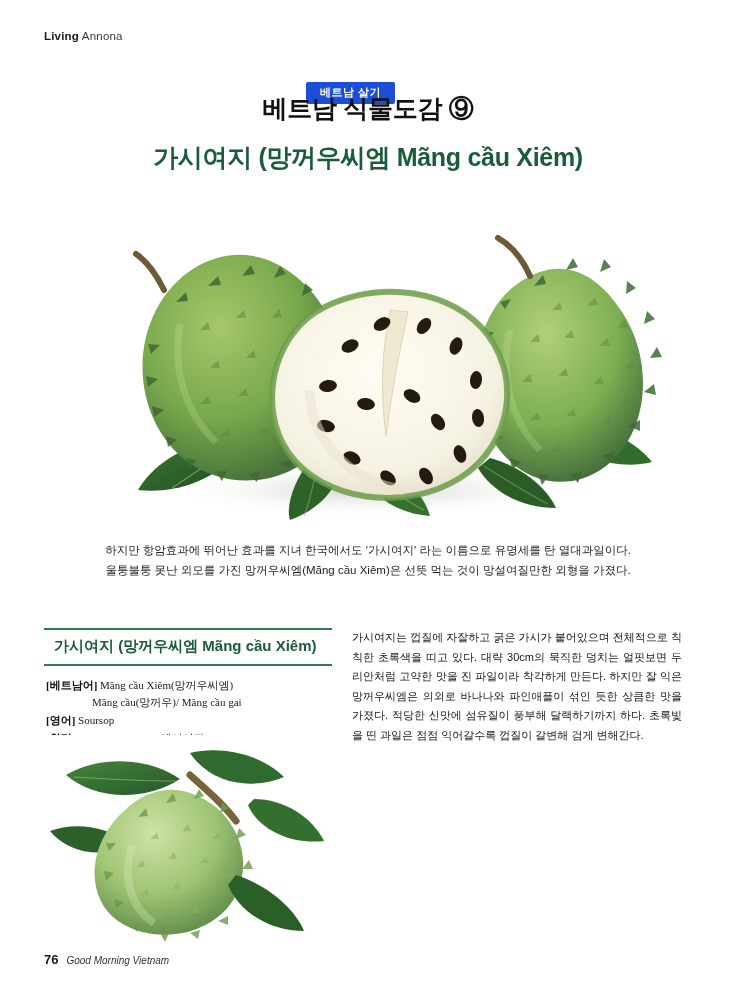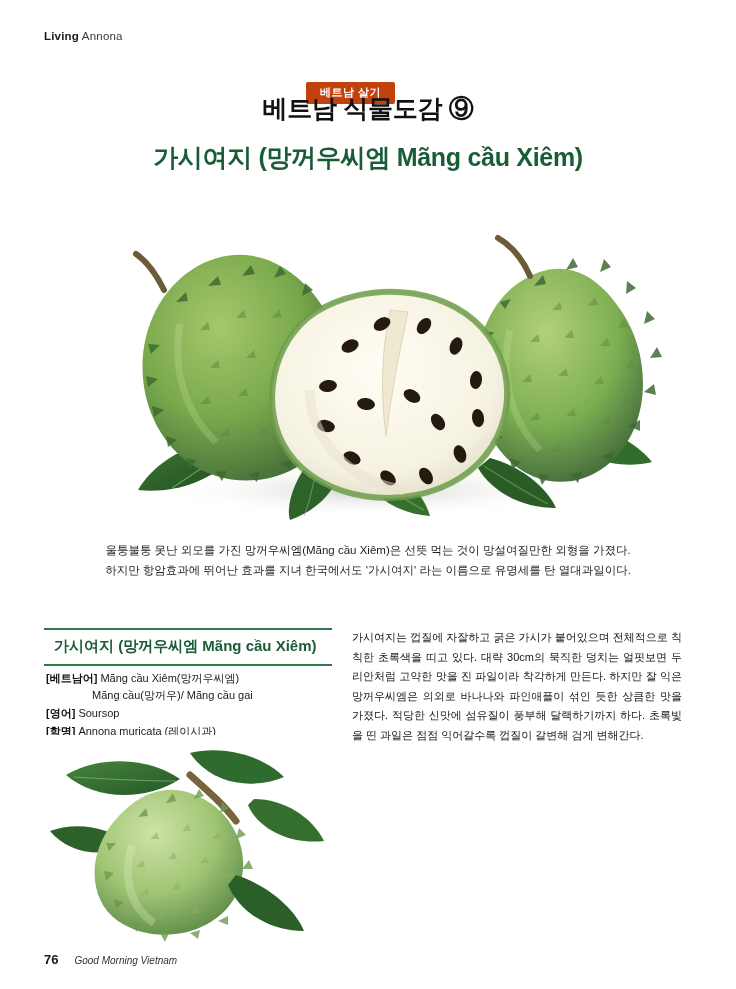--- a/index.html
+++ b/index.html
@@ -51,21 +51,21 @@
     letter-spacing: 4.5px;
     line-height: 30px;
     text-align: center;
   }
 
   
   .kicker {
     position: absolute;
     left: 306px;
     top: 82px;
-    background: #c2410c;
+    background: #1d4ed8;
     color: #ffffff;
     font-size: 11px;
     font-weight: bold;
     padding: 3px 14px 4px 14px;
     border-radius: 2px;
     letter-spacing: 0.5px;
   }
   .title1 {
     position: absolute;
     left: 0; right: 0;
@@ -119,25 +119,26 @@
   }
   .infobox-head {
     border-top: 2.5px solid #2f7d4f;
     border-bottom: 2.5px solid #2f7d4f;
     padding: 7px 0 8px 10px;
     font-size: 15px;
     font-weight: bold;
     color: #1a5c38;
   }
   .infolist {
-    margin-top: 4px;
+    margin-top: 11px;
     font-size: 11px;
     line-height: 17px;
     color: #1a1a1a;
     padding-left: 2px;
+    font-family: Liberation Serif, serif;
   }
   .infolist .row { margin-bottom: 1px; }
   .infolist .lbl { font-weight: bold; color: #111; }
   .infolist .sub { display: block; padding-left: 46px; }
 
   
   .photo2 {
     position: absolute;
     left: 40px;
     top: 735px;
@@ -163,21 +164,21 @@
   .body-col p { margin: 0 0 16px 0; text-align: justify; }
   .body-col p.indent { text-indent: 9px; }
 
   
   .footer {
     position: absolute;
     left: 44px;
     bottom: 22px;
     display: flex;
     align-items: baseline;
-    gap: 16px;
+    gap: 8px;
   }
   .folio {
     font-size: 13px;
     font-weight: bold;
     color: #1a1a1a;
   }
   .foot-title {
     font-size: 10px;
     font-style: italic;
     color: #333;
@@ -356,22 +357,22 @@
           <ellipse cx="378" cy="232" rx="9" ry="6" transform="rotate(55 378 232)"></ellipse>
           <ellipse cx="306" cy="214" rx="9" ry="6" transform="rotate(8 306 214)"></ellipse>
         </g>
 
         <path d="M250 200 C250 250 290 292 344 300" stroke="#e8e2cd" stroke-width="10" fill="none" opacity="0.5"></path>
       </g>
     </svg>
   </div>
 
   <div class="lead">
+    <div>하지만 항암효과에 뛰어난 효과를 지녀 한국에서도 '가시여지' 라는 이름으로 유명세를 탄 열대과일이다.</div>
     <div>울퉁불퉁 못난 외모를 가진 망꺼우씨엠(Mãng cầu Xiêm)은 선뜻 먹는 것이 망설여질만한 외형을 가졌다.</div>
-    <div>하지만 항암효과에 뛰어난 효과를 지녀 한국에서도 '가시여지' 라는 이름으로 유명세를 탄 열대과일이다.</div>
   </div>
 
   <div class="infobox">
     <div class="infobox-head">가시여지 (망꺼우씨엠 Mãng cầu Xiêm)</div>
     <div class="infolist">
       <div class="row">
         <span class="lbl">[베트남어]</span>
         <span>Mãng cầu Xiêm(망꺼우씨엠)</span>
         <span class="sub">Mãng cầu(망꺼우)/ Mãng cầu gai</span>
       </div>

